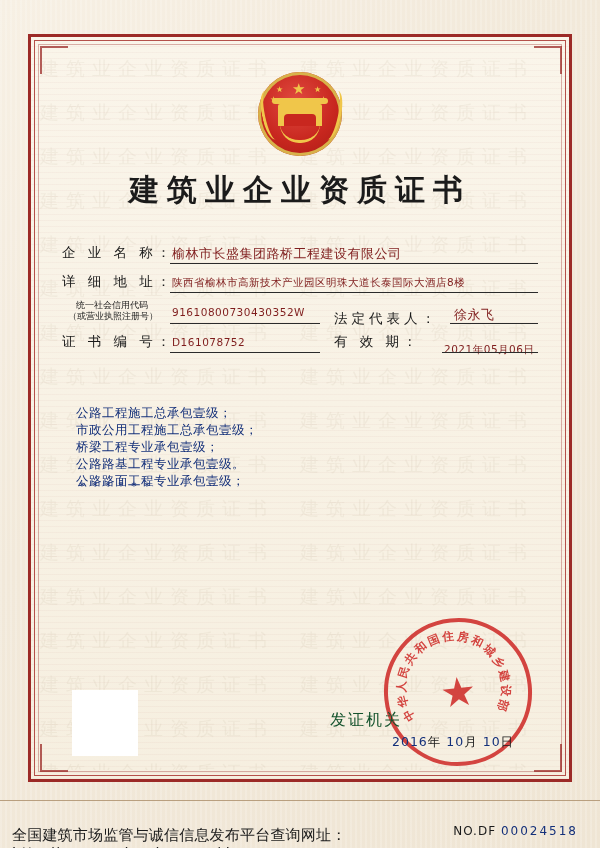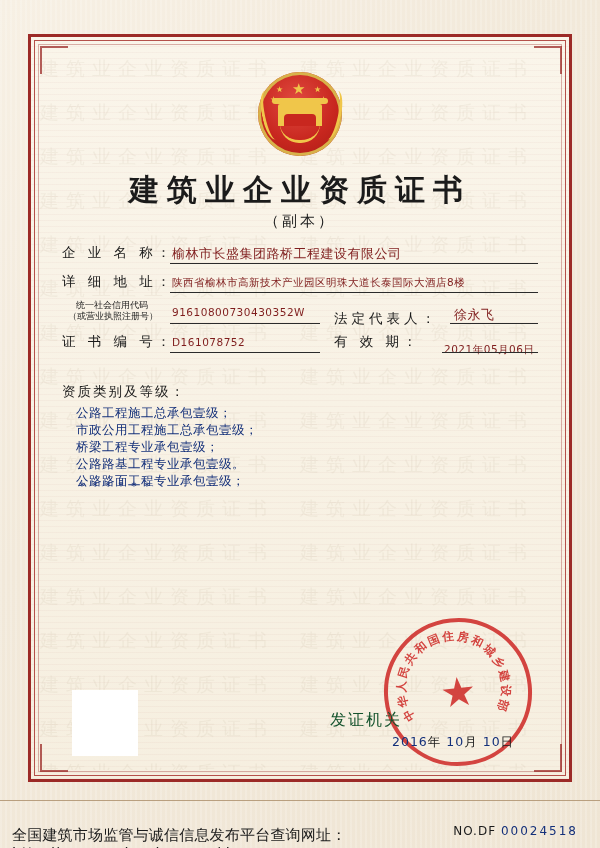--- a/index.html
+++ b/index.html
@@ -365,21 +365,20 @@
     <div class="star-s" style="left:64px;top:18px;">★</div>
     <div class="star-s" style="left:70px;top:28px;">★</div>
     <div class="roof"></div>
     <div class="gate"></div>
     <div class="gear"></div>
     <div class="wheat-l"></div>
     <div class="wheat-r"></div>
   </div>
 
   <div class="title">建筑业企业资质证书</div>
-  <div class="subtitle">（副本）</div>
 
   <div class="fields">
 
     <div class="row">
       <div class="lbl" style="left:0; top:4px;">企 业 名 称：</div>
       <div class="val blue" style="left:110px; top:5px;">榆林市长盛集团路桥工程建设有限公司</div>
       <div class="uline" style="left:108px; top:23px; width:368px;"></div>
     </div>
 
     <div class="row">
@@ -404,21 +403,20 @@
       <div class="lbl" style="left:0; top:7px;">证 书 编 号：</div>
       <div class="val blue tiny" style="left:110px; top:10px;">D161078752</div>
       <div class="uline" style="left:108px; top:26px; width:150px;"></div>
 
       <div class="lbl" style="left:272px; top:7px;">有 效 期：</div>
       <div class="val blue tiny" style="left:382px; top:17px;">2021年05月06日</div>
       <div class="uline" style="left:380px; top:26px; width:96px;"></div>
     </div>
   </div>
 
-  <div class="qual-label">资质类别及等级：</div>
   <div class="qual-list" id="qual-list">
       <div>公路工程施工总承包壹级；</div>
       <div>市政公用工程施工总承包壹级；</div>
       <div>桥梁工程专业承包壹级；</div>
       <div>公路路基工程专业承包壹级。</div>
       <div>公路路面工程专业承包壹级；</div>
     </div>
   <div class="qual-stars">＊＊＊＊＊＊</div>
 
   <div class="seal">

